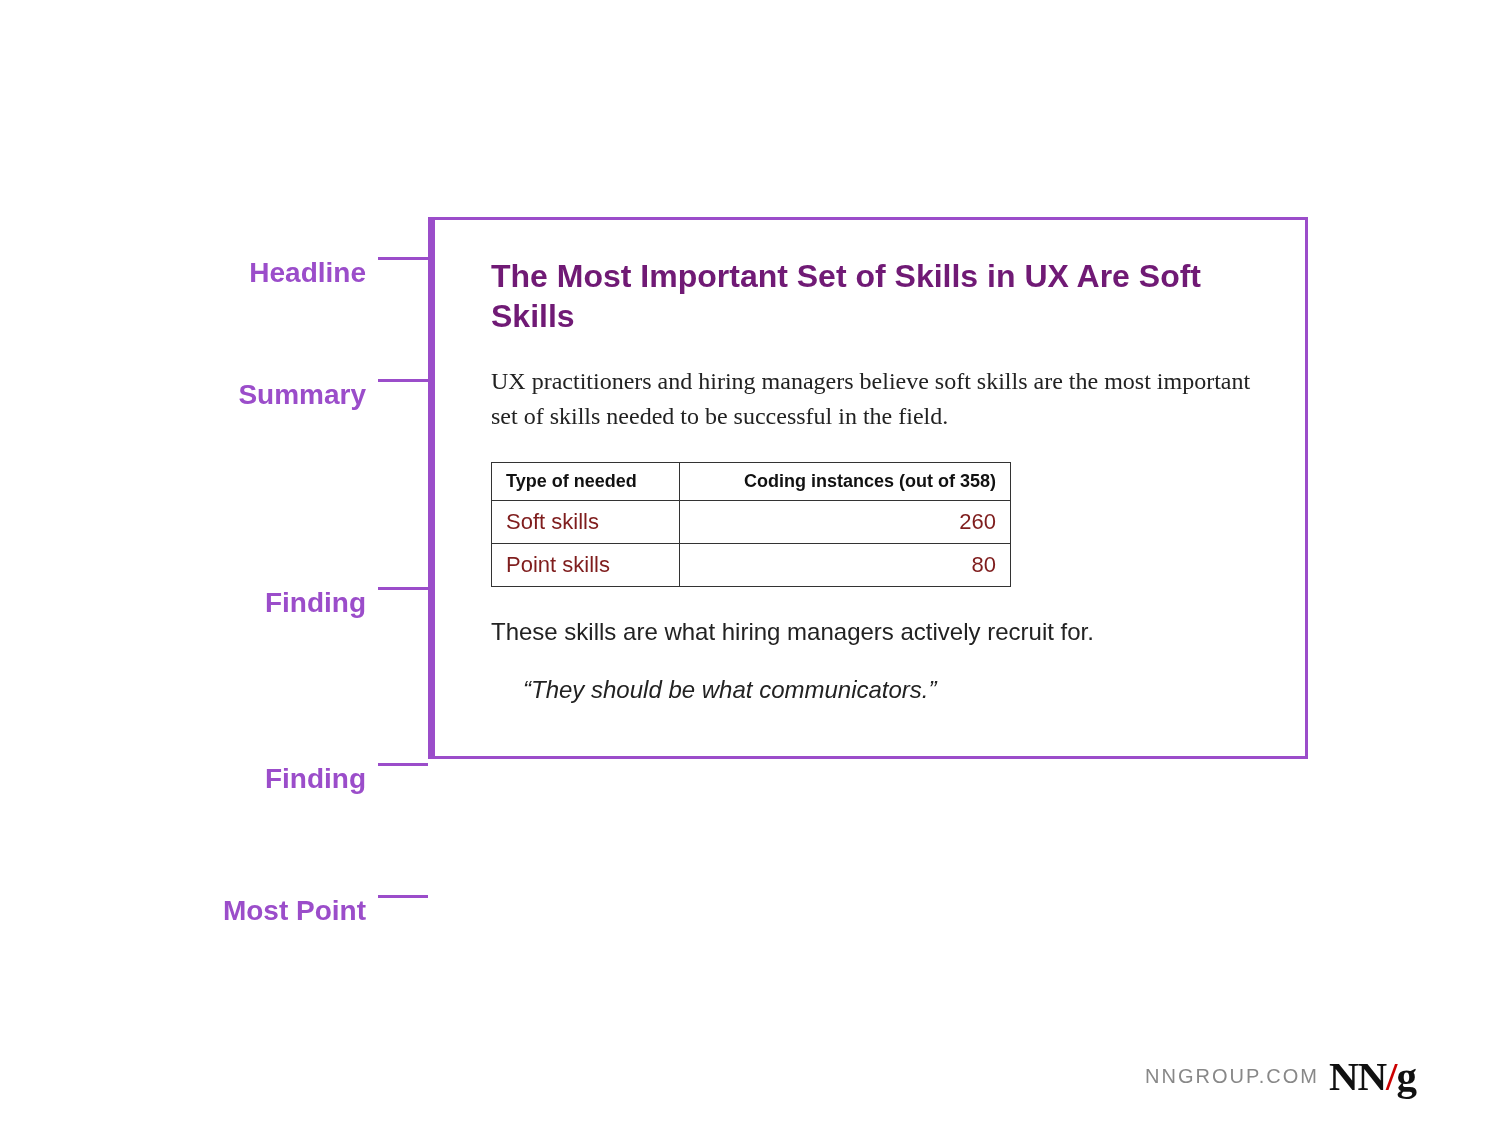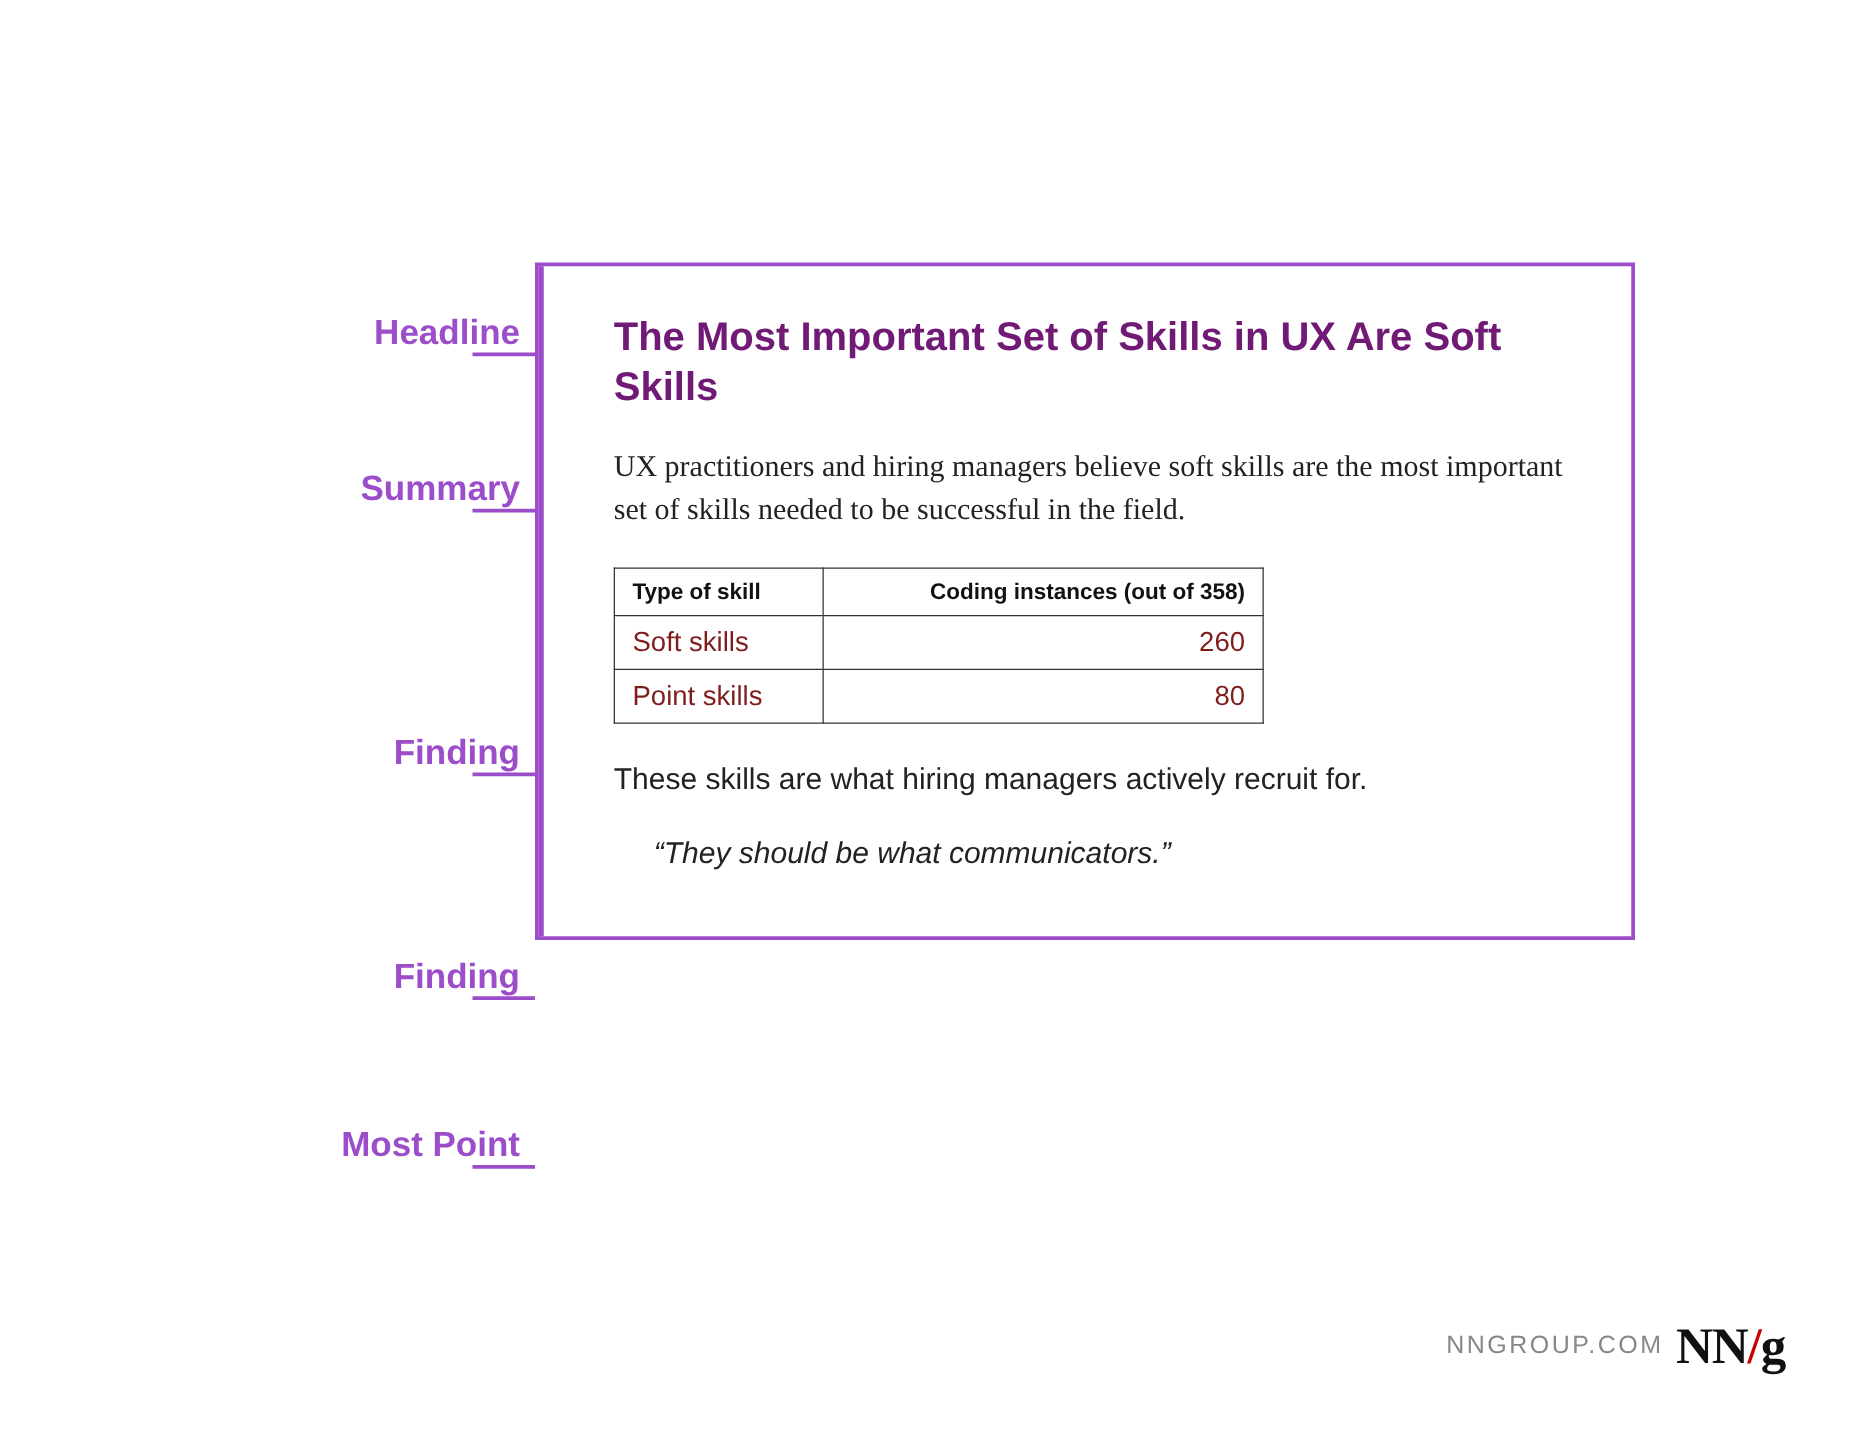--- a/index.html
+++ b/index.html
@@ -110,22 +110,22 @@
 
     .left-side {
       display: flex;
       flex-direction: column;
       width: 240px;
       flex-shrink: 0;
     }
 
     .label-entry {
       display: flex;
-      flex-direction: column;
-      align-items: flex-end;
+      flex-direction: row;
+      align-items: flex-start;
       justify-content: flex-end;
     }
 
     .label-entry .lbl {
       font-size: 28px;
       font-weight: 700;
       color: #9b4dca;
       white-space: nowrap;
       margin-right: 12px;
     }
@@ -160,21 +160,21 @@
     .box-content {
       padding: 36px 48px 48px 60px;
       display: flex;
       flex-direction: column;
     }
 
     
     .logo-area {
       position: absolute;
       bottom: 44px;
-      right: 68px;
+      right: 80px;
       display: flex;
       align-items: center;
       gap: 10px;
     }
 
     .logo-nngroup {
       font-size: 20px;
       color: #888;
       letter-spacing: 2px;
       font-family: Arial, sans-serif;
@@ -246,21 +246,21 @@
         </div>
 
         <div class="section-summary">
           <div class="summary-text">UX practitioners and hiring managers believe soft skills are the most important set of skills needed to be successful in the field.</div>
         </div>
 
         <div class="section-finding-table">
           <table class="data-table">
             <thead>
               <tr>
-                <th>Type of skill</th>
+                <th>Type of needed</th>
                 <th>Coding instances (out of 358)</th>
               </tr>
             </thead>
             <tbody>
               <tr>
                 <td>Soft skills</td>
                 <td>260</td>
               </tr>
               <tr>
                 <td>Point skills</td>

